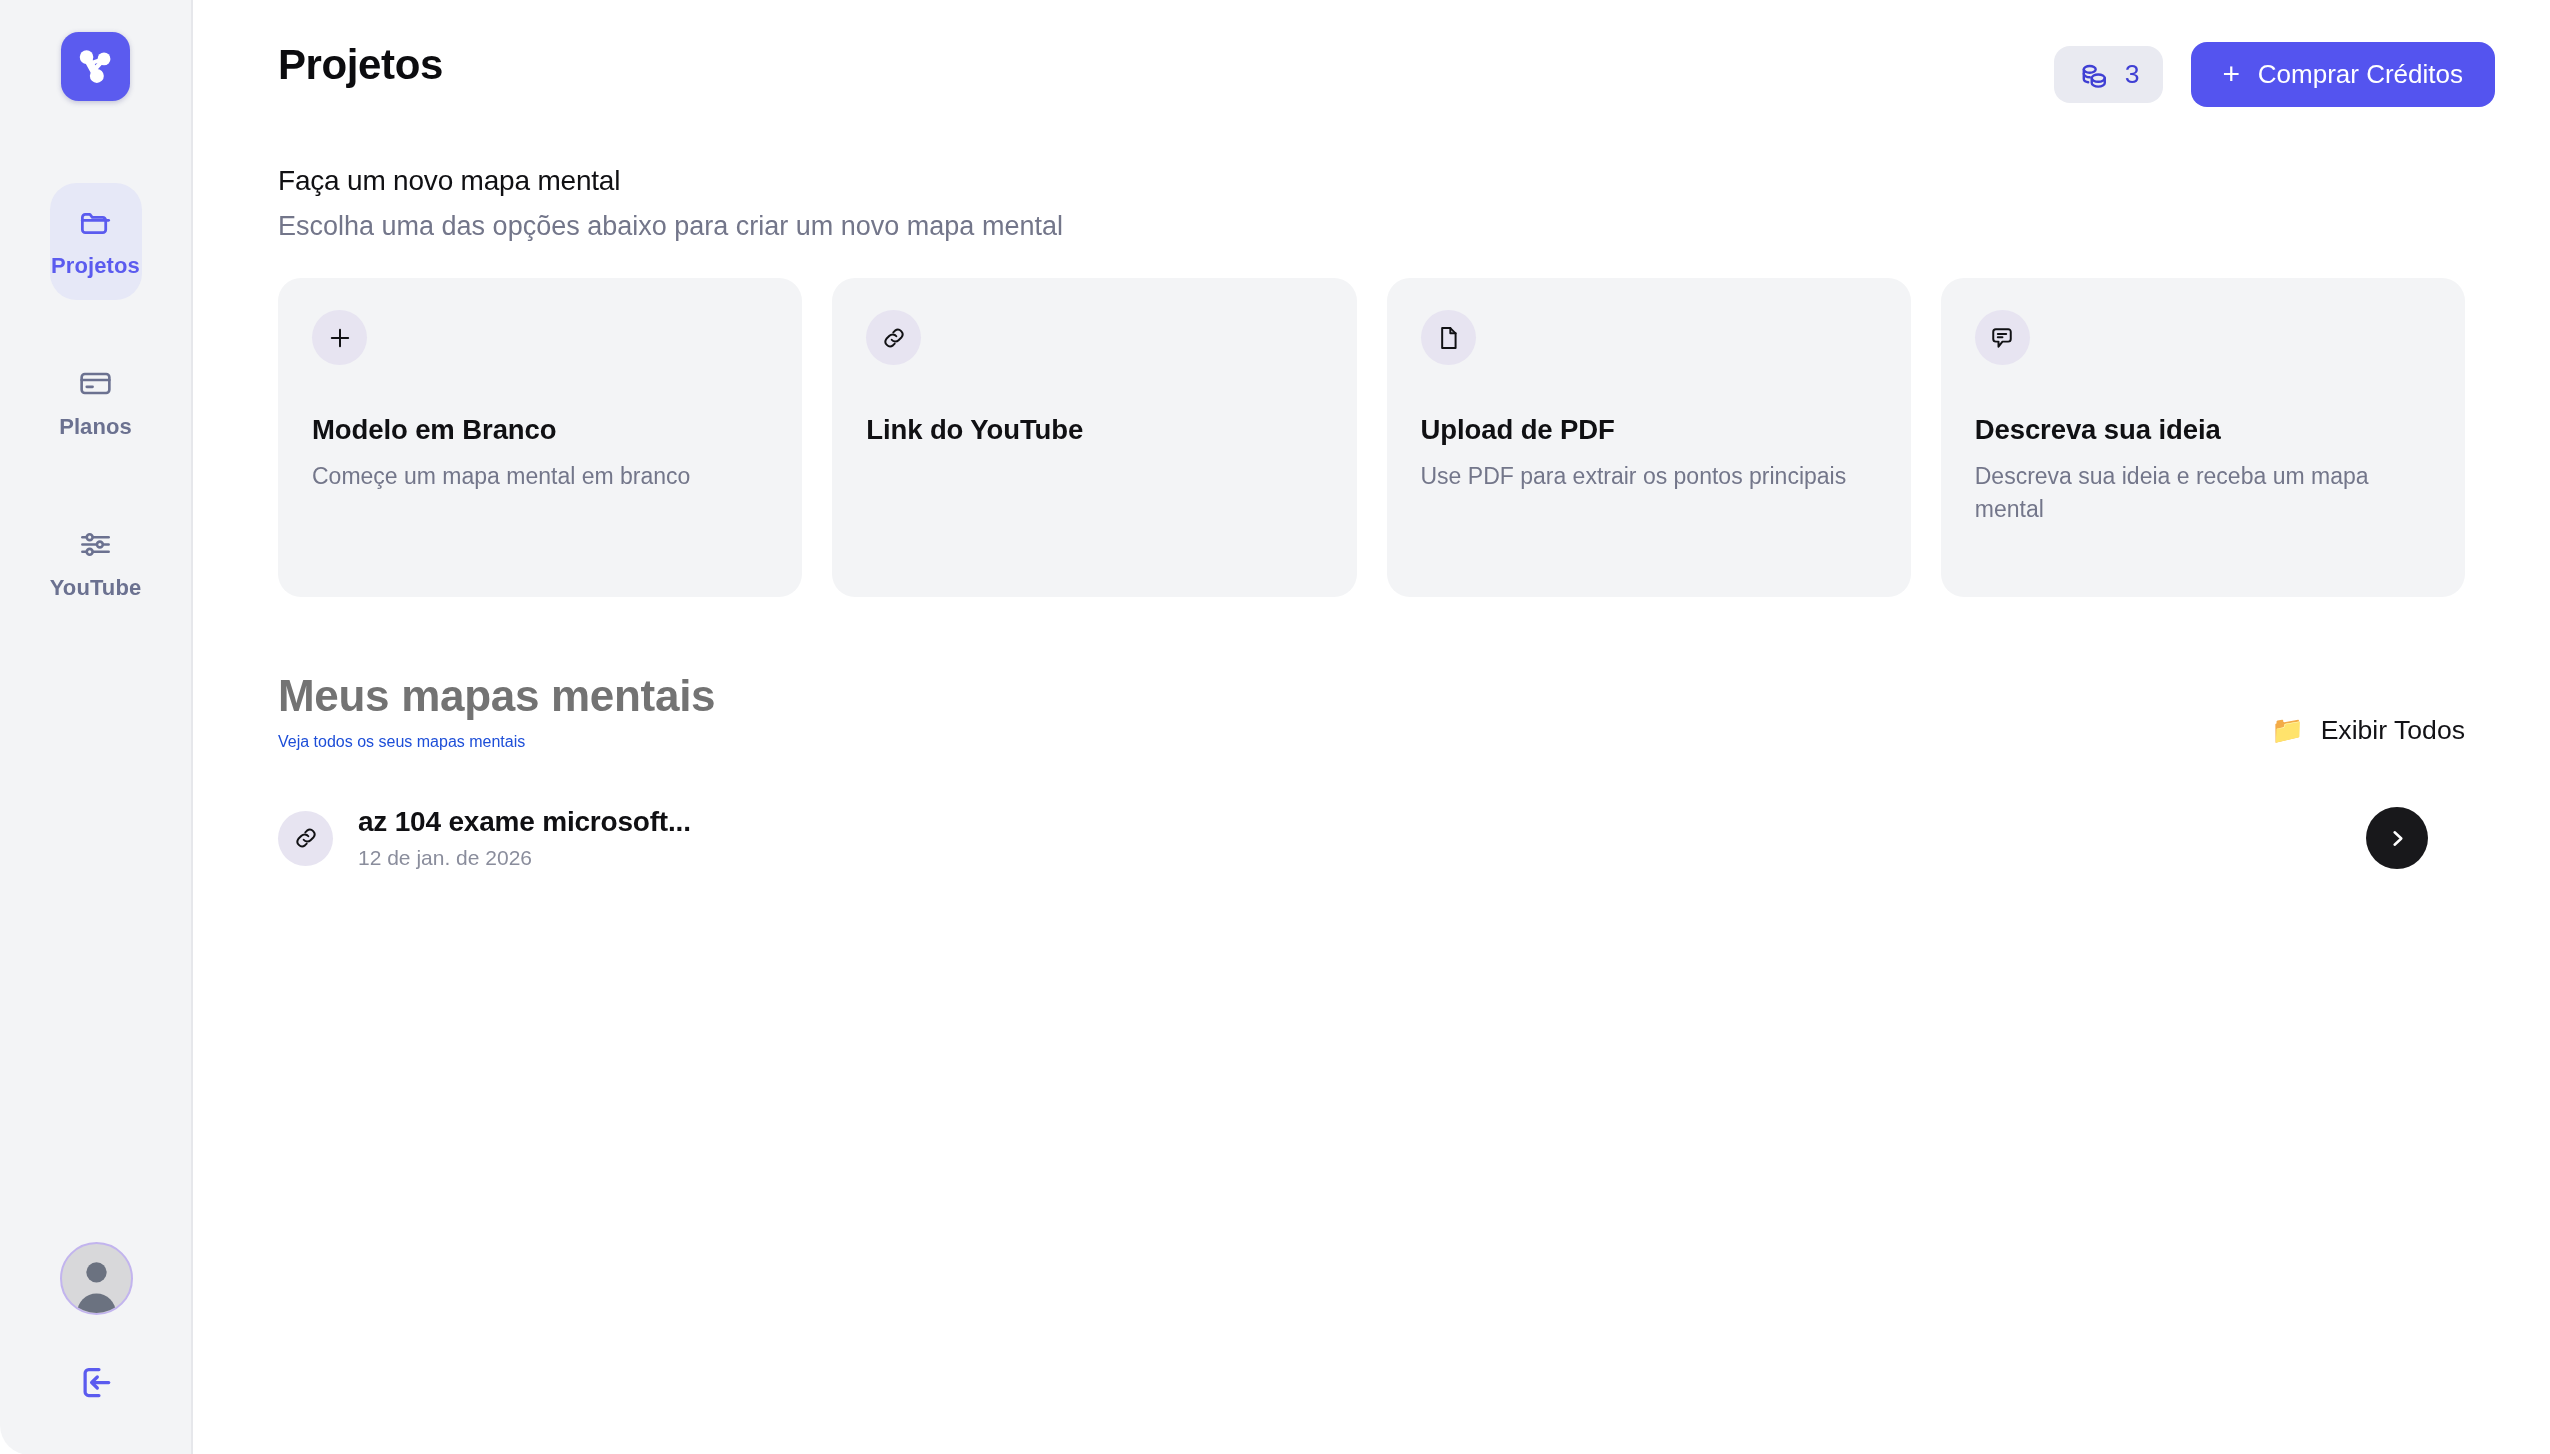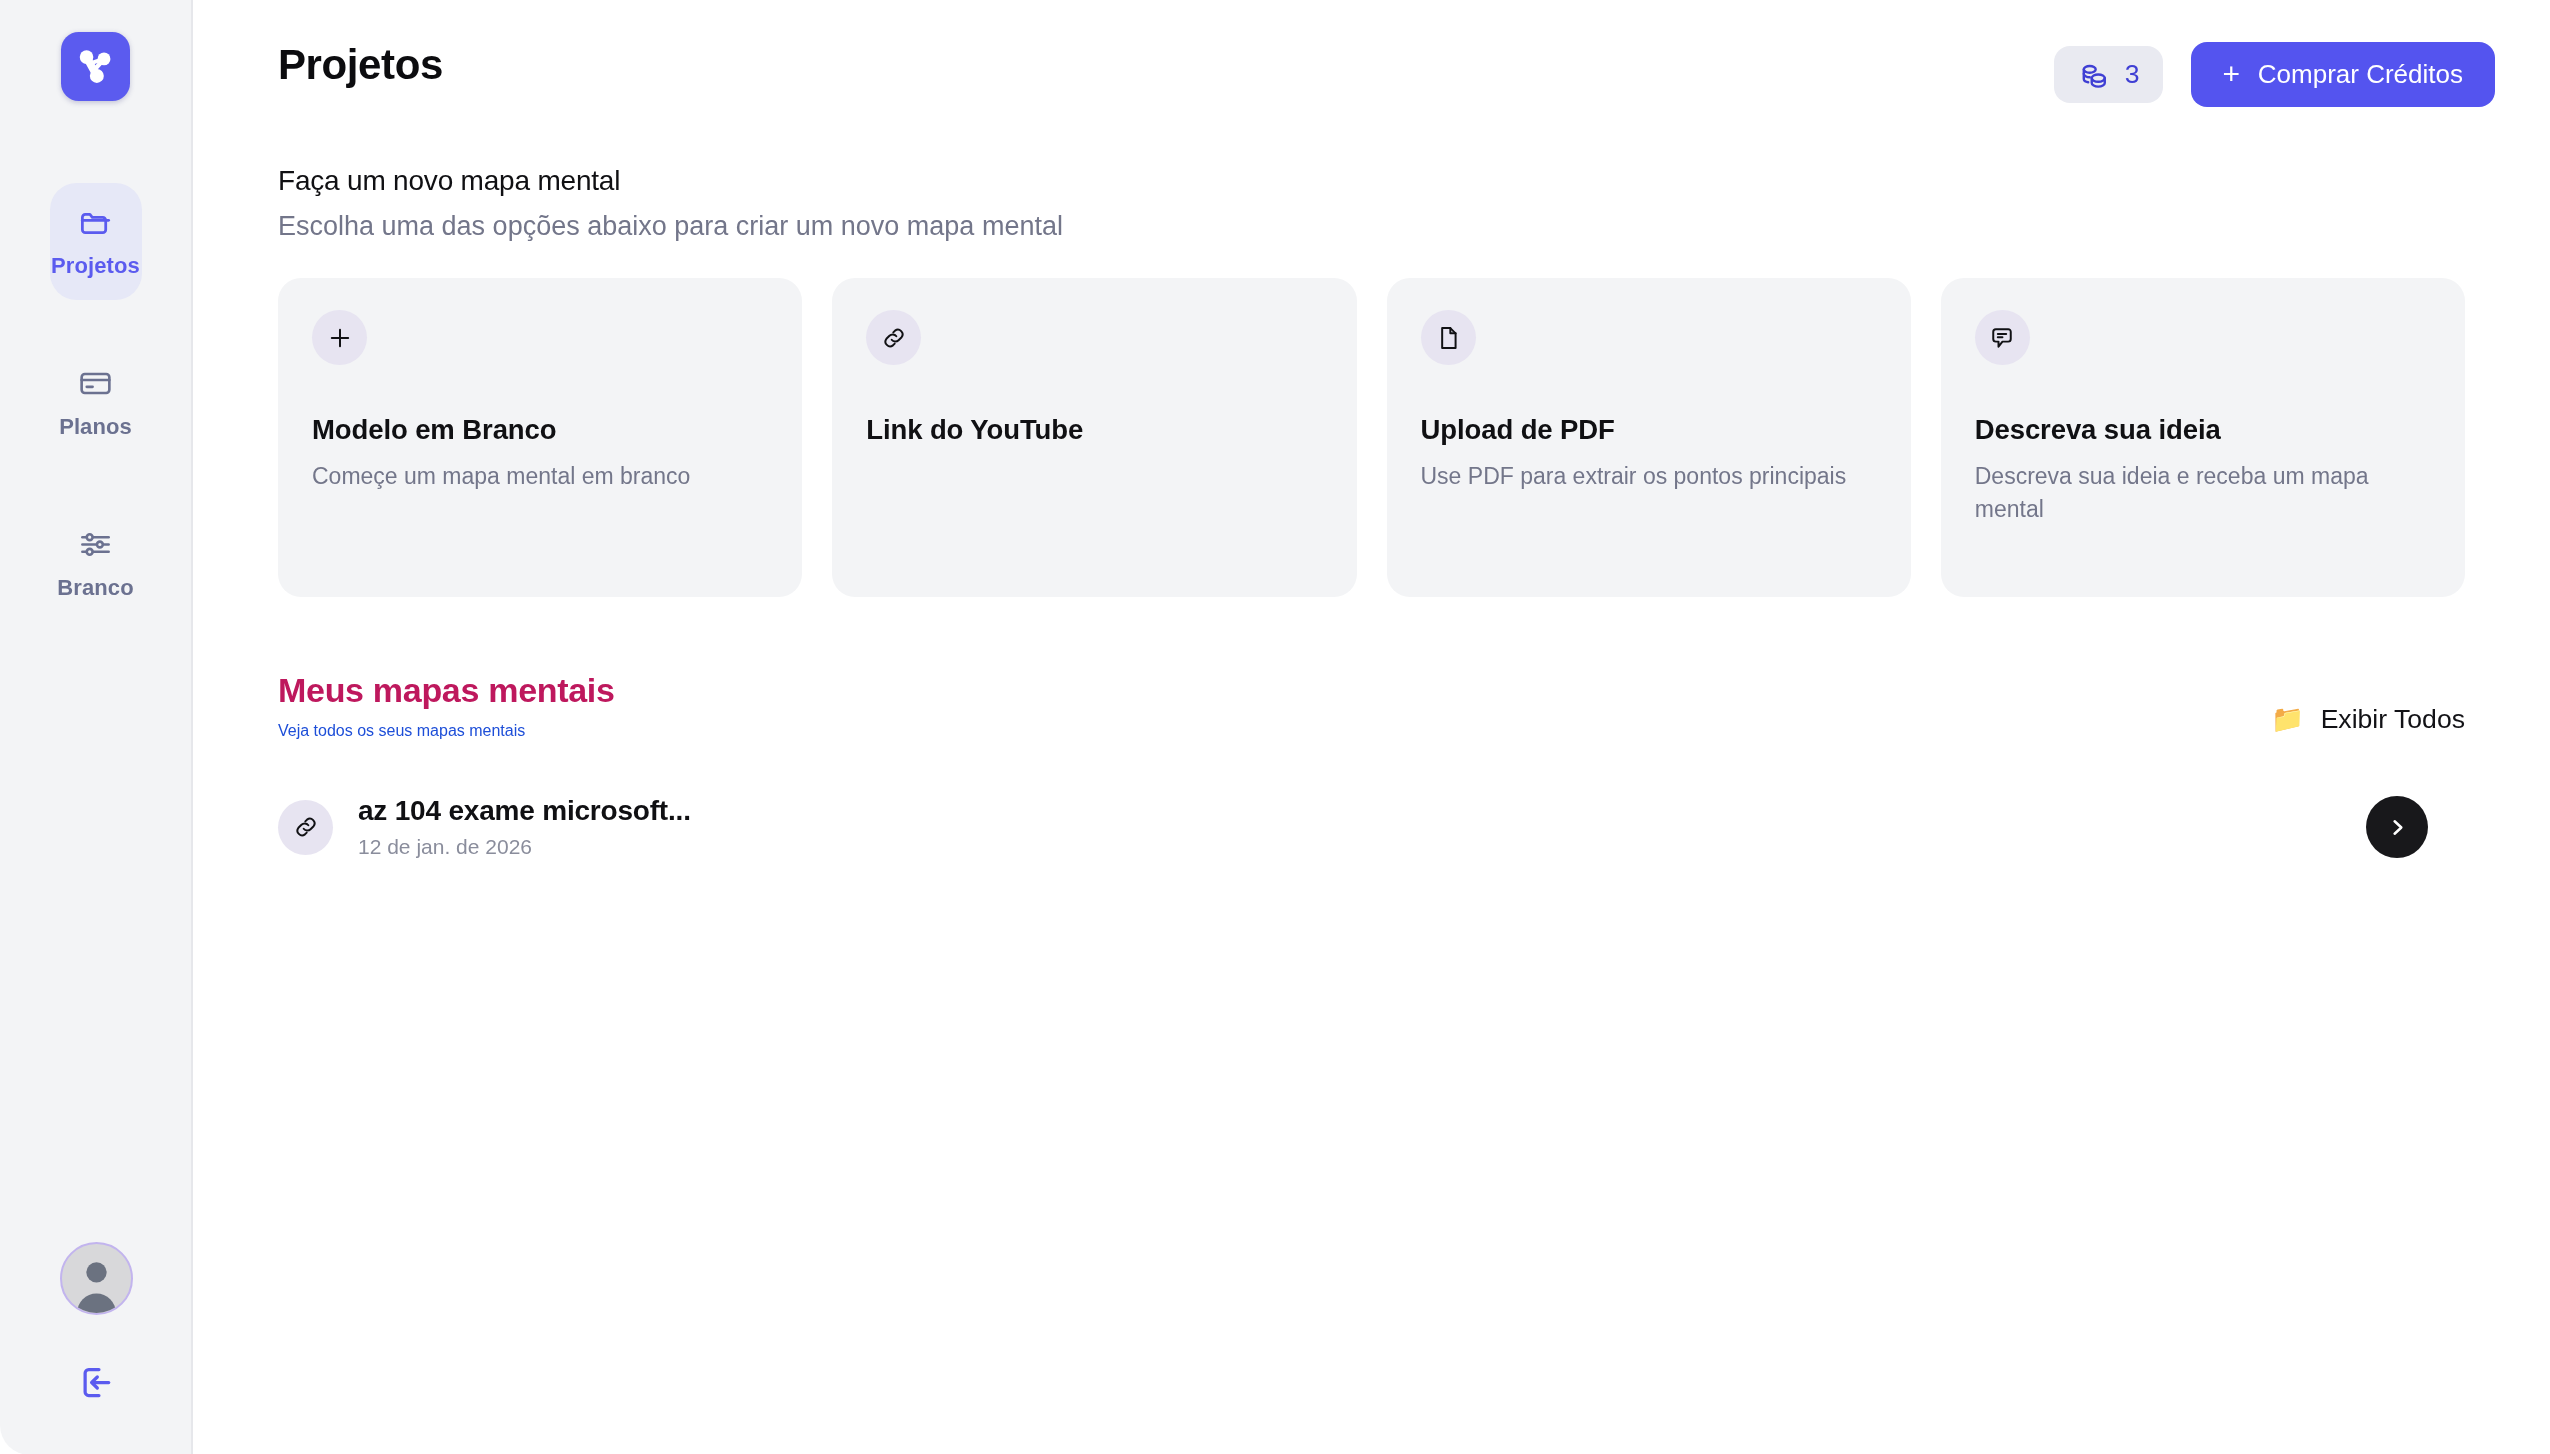--- a/index.html
+++ b/index.html
@@ -233,23 +233,23 @@
   }
 
   .maps-head {
     display: flex;
     align-items: flex-end;
     justify-content: space-between;
     padding: 0 85px;
     margin-top: 74px;
   }
   .maps-title {
-    font-size: 34px;
+    font-size: 44px;
     font-weight: 700;
-    color: #be185d;
+    color: #737373;
     letter-spacing: -0.3px;
   }
   .maps-sub {
     font-size: 16px;
     color: #1d4ed8;
     margin-top: 12.4px;
   }
   .show-all {
     display: flex;
     align-items: center;
@@ -349,21 +349,21 @@
         <span class="nav-icon">
           <svg width="35" height="35" viewBox="0 0 24 24" fill="none" stroke="#6b7190" stroke-width="1.8" stroke-linecap="round">
             <path d="M3 7h18"></path>
               <path d="M3 12h18"></path>
               <path d="M3 17h18"></path>
             <circle cx="8" cy="7" r="2" fill="#f3f4f6"></circle>
             <circle cx="15" cy="12" r="2" fill="#f3f4f6"></circle>
             <circle cx="8" cy="17" r="2" fill="#f3f4f6"></circle>
           </svg>
         </span>
-        <span class="nav-label">Branco</span>
+        <span class="nav-label">YouTube</span>
       </div>
 
     </nav>
 
     <div class="sidebar-bottom">
       <div class="avatar">
         <svg width="67" height="67" viewBox="0 0 76 76">
           <circle cx="38" cy="30" r="11.5" fill="#6b7280"></circle>
           <path d="M16 76a22 22 0 0 1 44 0z" fill="#6b7280"></path>
         </svg>

